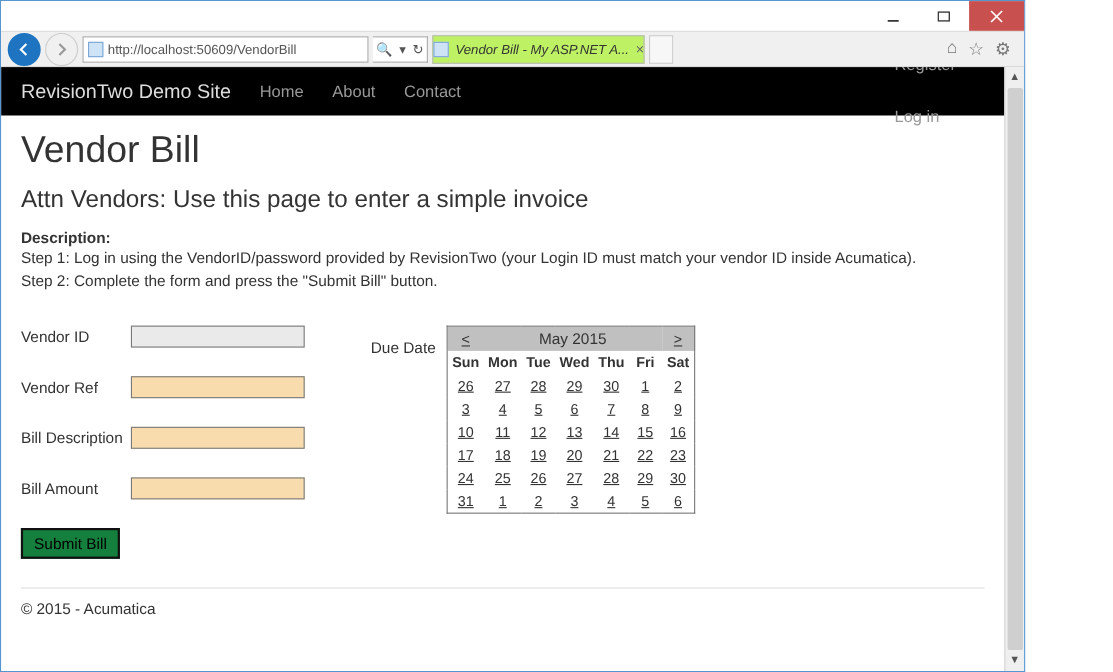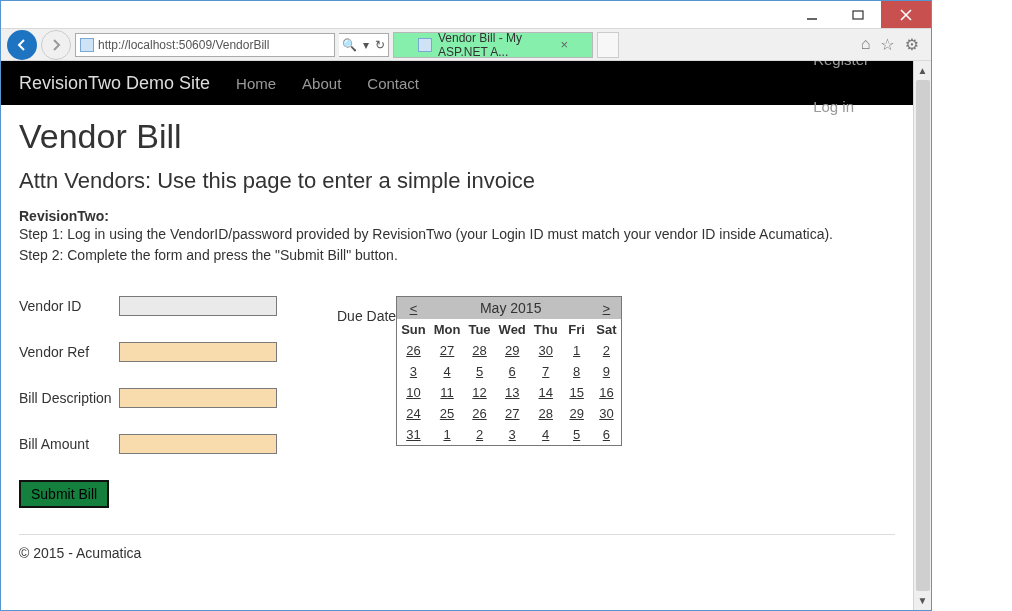--- a/index.html
+++ b/index.html
@@ -67,29 +67,30 @@
   .url-icon { width: 14px; height: 14px; background:#cfe3f7; border:1px solid #7aa7d4; flex:none;}
   .search-ref {
     width: 50px; height: 24px;
     display:flex; align-items:center; justify-content:center;
     color:#555; gap:6px;
     border:1px solid #aaa; border-left:none; background:#fff;
     font-size:12px;
   }
   .tab {
     height: 26px;
-    background: #86efac;
+    background: #bef264;
     border: 1px solid #b8b8b8;
     display: flex;
     align-items: center;
-    padding: 0 24px;
+    padding: 0 0;
     font-size: 12px;
     color: #333;
     gap: 6px;
     max-width: 200px;
+    font-style: italic;
   }
   .tab .x { color:#666; font-size:13px; }
   .newtab { width:22px; height:26px; border:1px solid #ccc; background:#f7f7f7;}
   .chrome-icons { margin-left:auto; display:flex; gap:10px; color:#777; font-size:16px; padding-right:6px;}
   .content-area {
     flex: 1;
     display: flex;
     overflow: hidden;
   }
   .page {
@@ -134,21 +135,21 @@
   }
   .inp-gray { background: #eaeaea; }
   .inp-peach { background: #f9dcae; }
   .submit-btn {
     border: 2px solid #111;
     background: #15803d;
     padding: 4px 10px;
     font-size: 14px;
     cursor: pointer;
   }
-  .right-col { display:flex; gap:0; align-items:flex-start;}
+  .right-col { display:flex; gap:10px; align-items:flex-start;}
   .right-col .dd-label { font-size:14px; padding-top:12px;}
   table.cal {
     border: 1px solid #777;
     border-collapse: collapse;
     font-size: 13px;
   }
   table.cal th, table.cal td {
     text-align: center;
     padding: 3px 4px;
     width: 30px;
@@ -230,21 +231,21 @@
         <span class="link">Contact</span>
         <div class="right">
           <span class="link">Register</span>
           <span class="link">Log in</span>
         </div>
       </div>
 
       <div class="page-body">
         <h1>Vendor Bill</h1>
         <h2>Attn Vendors: Use this page to enter a simple invoice</h2>
-        <div class="instr-title">RevisionTwo:</div>
+        <div class="instr-title">Description:</div>
         <div class="instr-line">Step 1: Log in using the VendorID/password provided by RevisionTwo (your Login ID must match your vendor ID inside Acumatica).</div>
         <div class="instr-line">Step 2: Complete the form and press the "Submit Bill" button.</div>
 
         <div class="form-area">
           <div class="left-col">
             <div class="row">
               <label>Vendor ID</label>
               <input class="inp-gray" readonly="" value="" style="">
             </div>
             <div class="row">
@@ -303,20 +304,29 @@
                   <tr>
                     <td class="cal-day">10</td>
                     <td class="cal-day">11</td>
                     <td class="cal-day">12</td>
                     <td class="cal-day">13</td>
                     <td class="cal-day">14</td>
                     <td class="cal-day">15</td>
                     <td class="cal-day">16</td>
                   </tr>
                   <tr>
+                    <td class="cal-day">17</td>
+                    <td class="cal-day">18</td>
+                    <td class="cal-day">19</td>
+                    <td class="cal-day">20</td>
+                    <td class="cal-day">21</td>
+                    <td class="cal-day">22</td>
+                    <td class="cal-day">23</td>
+                  </tr>
+                  <tr>
                     <td class="cal-day">24</td>
                     <td class="cal-day">25</td>
                     <td class="cal-day">26</td>
                     <td class="cal-day">27</td>
                     <td class="cal-day">28</td>
                     <td class="cal-day">29</td>
                     <td class="cal-day">30</td>
                   </tr>
                   <tr>
                     <td class="cal-day">31</td>

